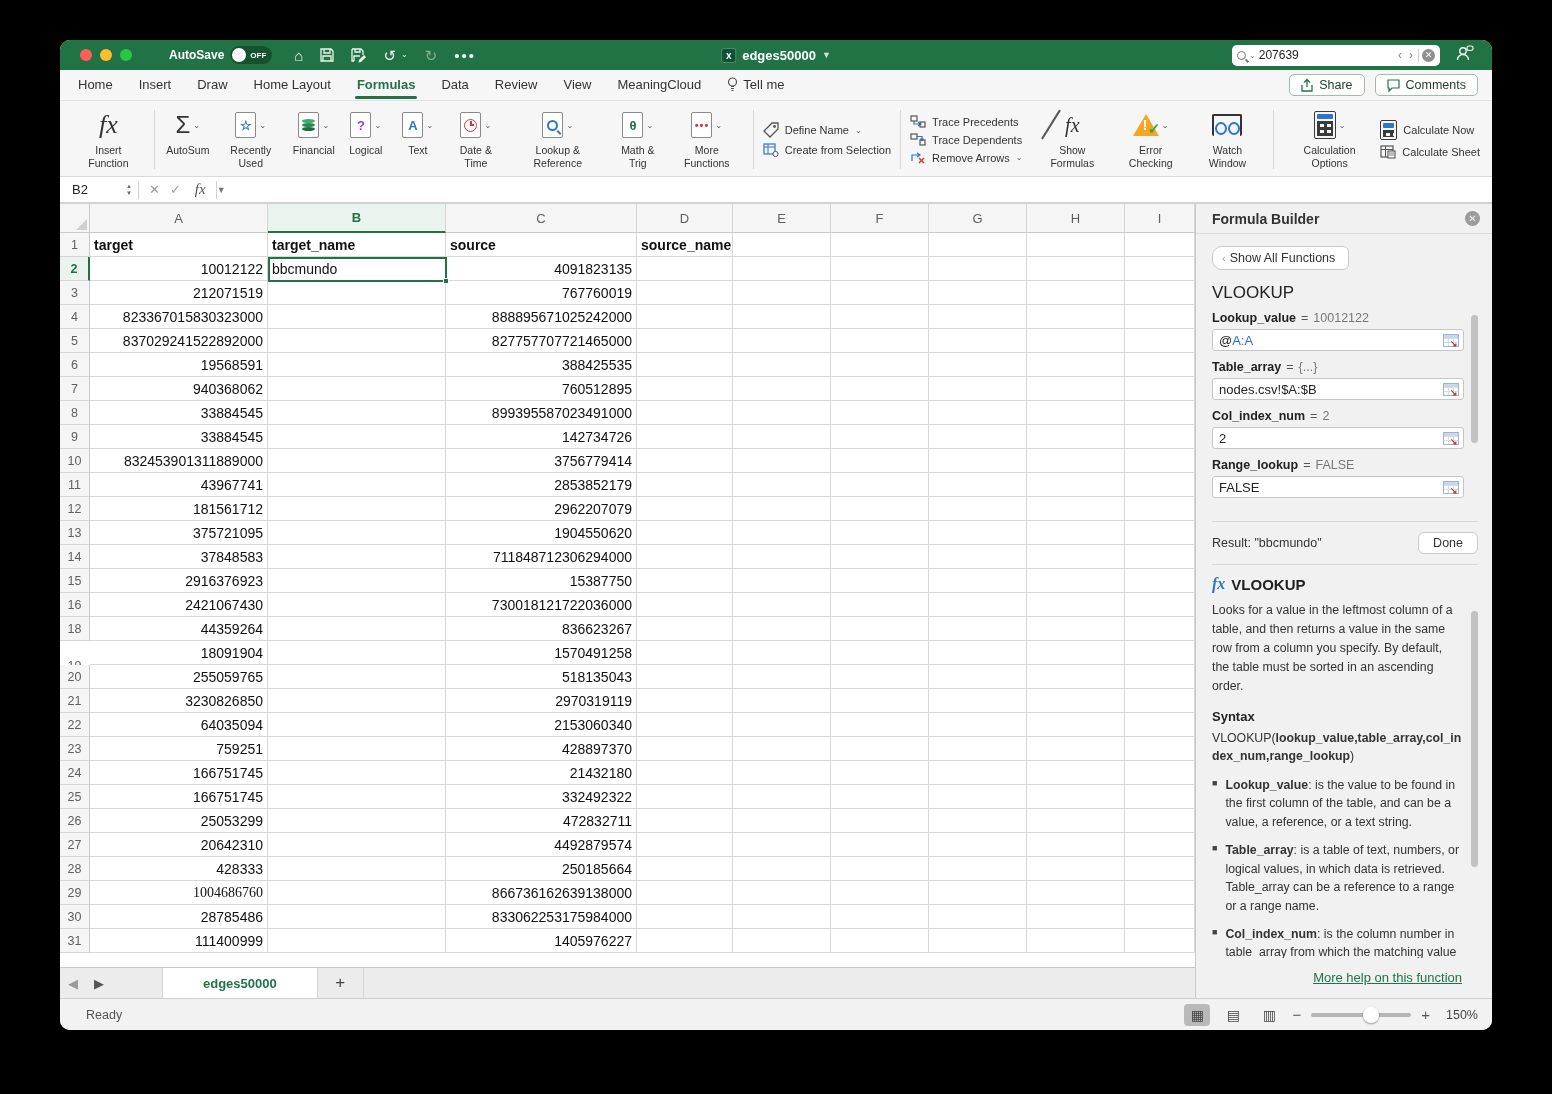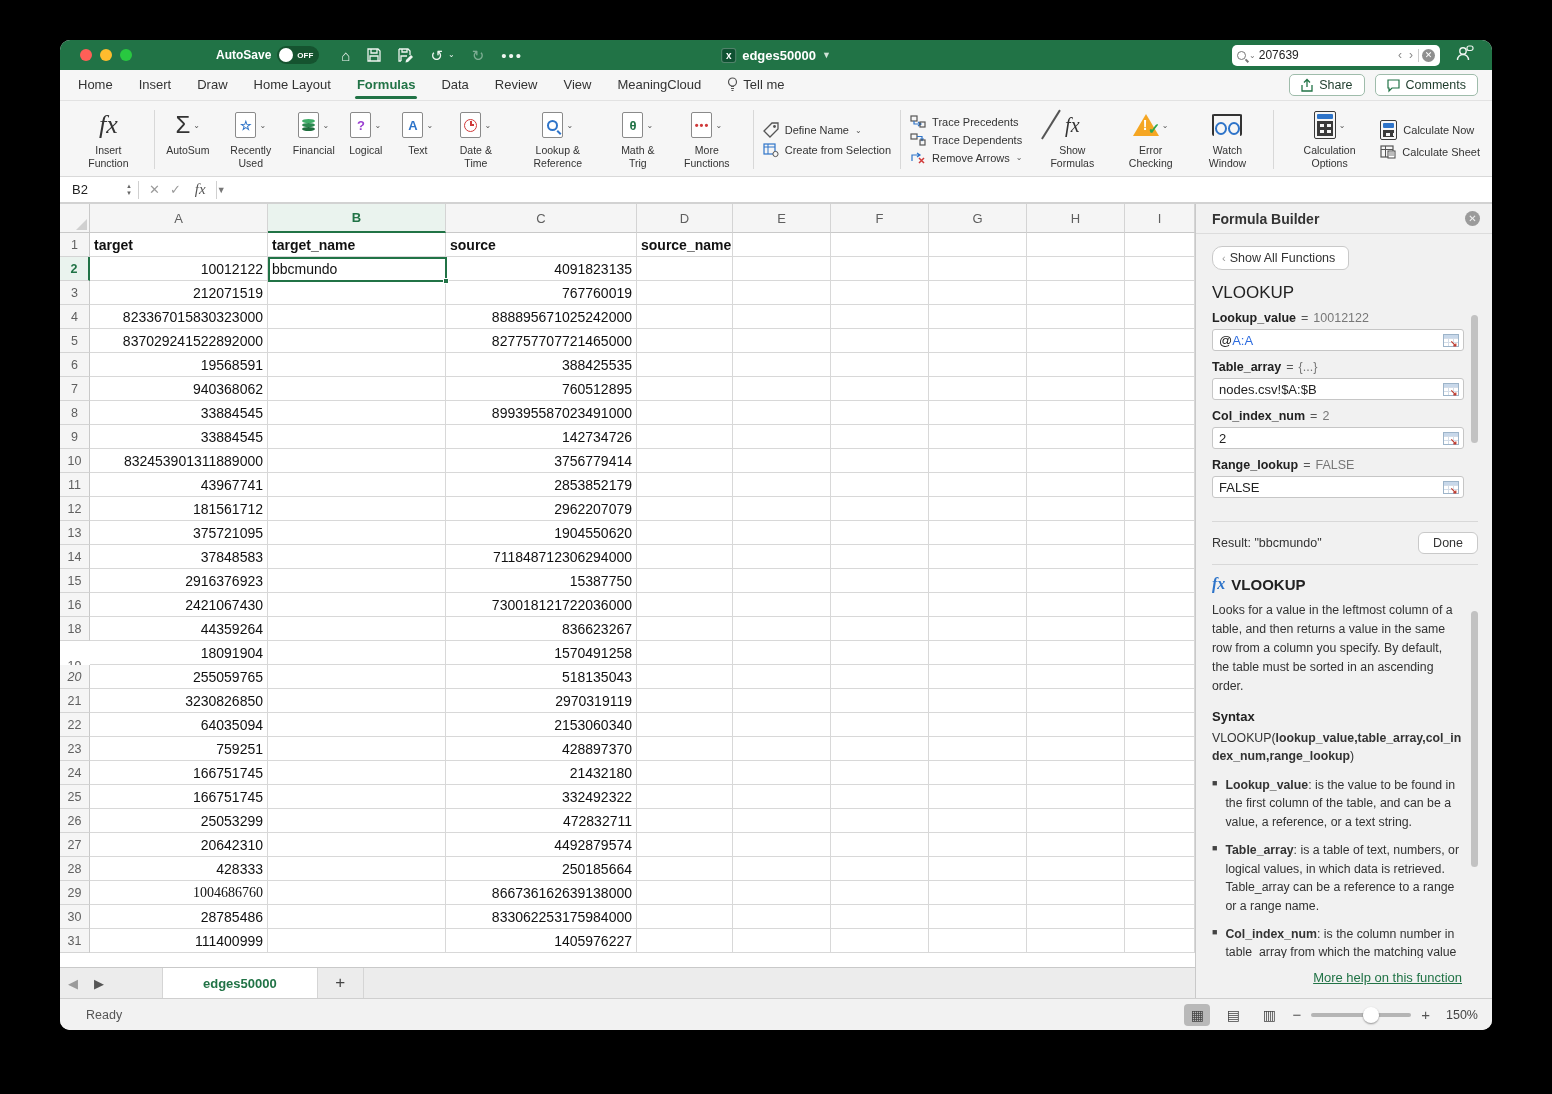--- a/index.html
+++ b/index.html
@@ -6,21 +6,21 @@
   html,body { background:#000; }
   body { width:1552px; height:1094px; overflow:hidden; }
   .window { position:absolute; left:60px; top:40px; width:1432px; height:990px;
     border-radius:10px; overflow:hidden; background:#fff; display:flex; flex-direction:column; }
 
   
   .titlebar { height:30px; background:#217346; display:flex; align-items:center; position:relative; flex:none; }
   .lights { display:flex; gap:8px; margin-left:20px; }
   .light { width:12px; height:12px; border-radius:50%; }
   .l-red{background:#ff5f57;} .l-yel{background:#febc2e;} .l-grn{background:#28c840;}
-  .autosave { display:flex; align-items:center; gap:6px; margin-left:84px; }
+  .autosave { display:flex; align-items:center; gap:6px; margin-left:37px; }
   .autosave-label { color:#fff; font-size:12px; font-weight:bold; }
   .toggle { width:42px; height:18px; border-radius:9px; background:#15532f; display:flex; align-items:center; position:relative; }
   .knob { width:14px; height:14px; border-radius:50%; background:#fff; margin-left:2px; }
   .toggle-state { color:#fff; font-size:8px; font-weight:bold; margin-left:4px; }
   .tb-icons { display:flex; align-items:center; gap:17px; margin-left:22px; color:#eef5f0; }
   .tb-ic { font-size:15px; line-height:1; }
   .tb-ic svg { display:block; }
   .dim { opacity:.45; }
   .tiny-chev { font-size:8px; margin-left:-12px; }
   .title-center { position:absolute; left:50%; transform:translateX(-50%); display:flex; align-items:center; gap:6px; }
@@ -685,21 +685,21 @@
             <div class="cell" style="width: 178px;"></div>
             <div class="cell num" style="width: 191px;">1570491258</div>
             <div class="cell" style="width: 96px;"></div>
             <div class="cell" style="width: 98px;"></div>
             <div class="cell" style="width: 98px;"></div>
             <div class="cell" style="width: 98px;"></div>
             <div class="cell" style="width: 98px;"></div>
             <div class="cell" style="width: 70px;"></div>
           </div>
           <div class="grow">
-            <div class="rowh" style="width: 30px; font-style: italic;">20</div>
+            <div class="rowh" style="width: 30px;">20</div>
             <div class="cell num" style="width: 178px;">255059765</div>
             <div class="cell" style="width: 178px;"></div>
             <div class="cell num" style="width: 191px;">518135043</div>
             <div class="cell" style="width: 96px;"></div>
             <div class="cell" style="width: 98px;"></div>
             <div class="cell" style="width: 98px;"></div>
             <div class="cell" style="width: 98px;"></div>
             <div class="cell" style="width: 98px;"></div>
             <div class="cell" style="width: 70px;"></div>
           </div>

